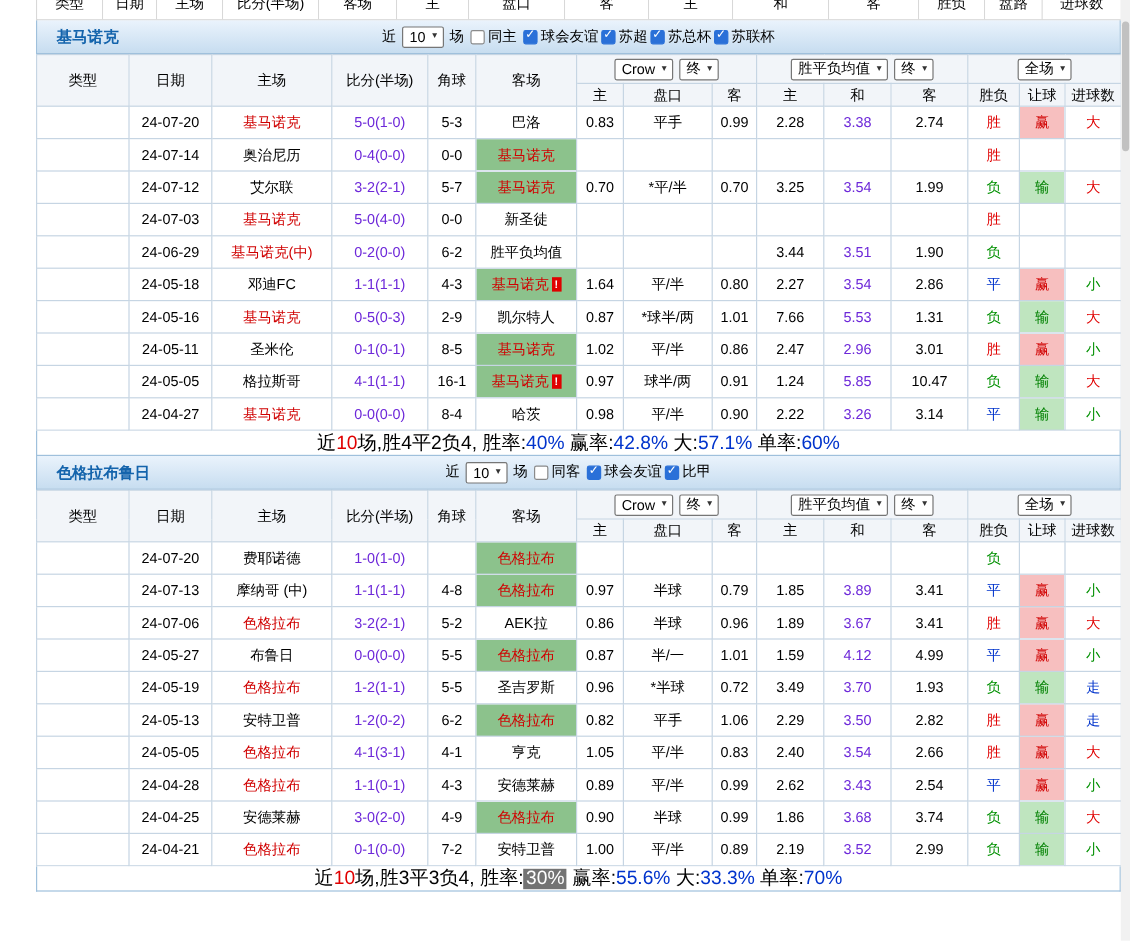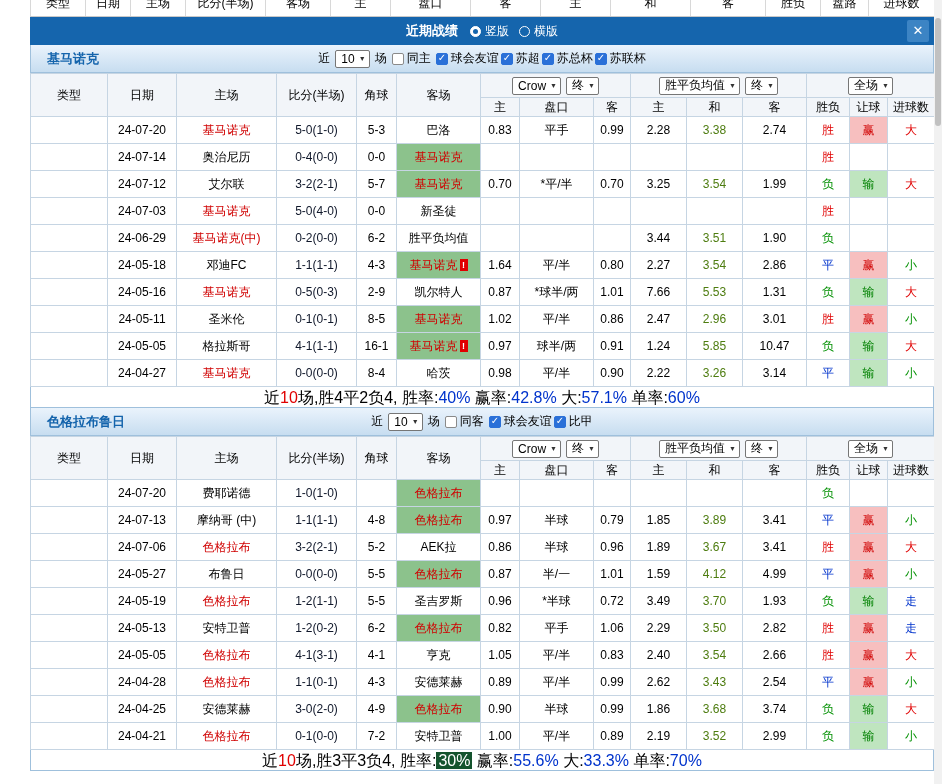--- a/index.html
+++ b/index.html
@@ -54,38 +54,38 @@
   .grid thead th { background:#f2f5f9; font-weight:normal; font-size:12px; }
   .grid thead tr.main th { height:24px; }
   .grid thead tr.sub th { height:19px; }
   .selcell { display:flex; justify-content:center; align-items:center; gap:5px; }
   .grid tbody td { height:27px; font-size:12px; background:#fff; }
 
   td.type { color:#fff; }
   .t-friendly { background:#2e9e9e; }
   .t-green { background:#54a654; }
   .t-gold { background:#fbb903; }
-  td.score { color:#0f172a; }
+  td.score { color:#6d28d9; }
   td.team-cell.focus { color:#d00000; }
   td.team-cell.focus-away { background:#8cc28c; color:#d00000; }
   .alert { display:inline-block; background:#e00000; color:#fff; font-size:9px; font-weight:bold;
            width:8px; line-height:12px; margin-left:2px; vertical-align:1px; }
   td.asian { background:#fcf3ea;margin-left:21px; }
   td.euro { background:#eef5fc; }
-  td.euro.draw { color:#4d7c0f; }
+  td.euro.draw { color:#6d28d9; }
   td.res.w { color:#e00000; } td.res.d { color:#0033cc; } td.res.l { color:#009000; }
   td.hr.win { background:#f7bfbf; color:#d00000; }
   td.hr.lose { background:#bfe5bf; color:#008000; }
   td.goals.big { color:#e00000; } td.goals.small { color:#009000; } td.goals.even { color:#0033cc; }
 
   .summary { height:21px; line-height:21px; text-align:center; background:#fff;
              border:1px solid #9fc0dc; border-top:none; font-size:16px; }
   .summary .red { color:#e00000; }
   .summary .blue { color:#0033cc; }
-  .summary .hl { background:#14532d; color:#fff; padding:0 2px; }
+  .summary .hl { background:#737373; color:#fff; padding:0 2px; }
 
   
   .scrollbar { position:absolute; right:0; top:0; width:8px; height:784px; background:#f1f1f1; }
   .thumb { position:absolute; left:1px; top:18px; width:6px; height:108px; background:#c1c1c1; border-radius:3px; }
 </style>
 </head>
 <body>
 
 <div class="page">
   <div class="content">
@@ -100,36 +100,20 @@
         <div class="tph-cell">盘口</div>
         <div class="tph-cell">客</div>
         <div class="tph-cell">主</div>
         <div class="tph-cell">和</div>
         <div class="tph-cell">客</div>
         <div class="tph-cell">胜负</div>
         <div class="tph-cell">盘路</div>
         <div class="tph-cell">进球数</div>
       </div>
 
-    <div class="titlebar">
-      <div class="titlebar-center">
-        <span class="title">近期战绩</span>
-        <span style="display:inline-flex;gap:10px;">
-            <span class="radiowrap">
-              <span class="radio on"></span>
-              <span>竖版</span>
-            </span>
-            <span class="radiowrap">
-              <span class="radio"></span>
-              <span>横版</span>
-            </span>
-          </span>
-      </div>
-      <span class="close">✕</span>
-    </div>
 
     <section>
       <div class="sec-head">
         <span class="team">基马诺克</span>
         <span class="filters">
           <span>近</span>
           <span class="sel">
             <span>10</span>
             <span class="sel-arrow">▼</span>
           </span>

